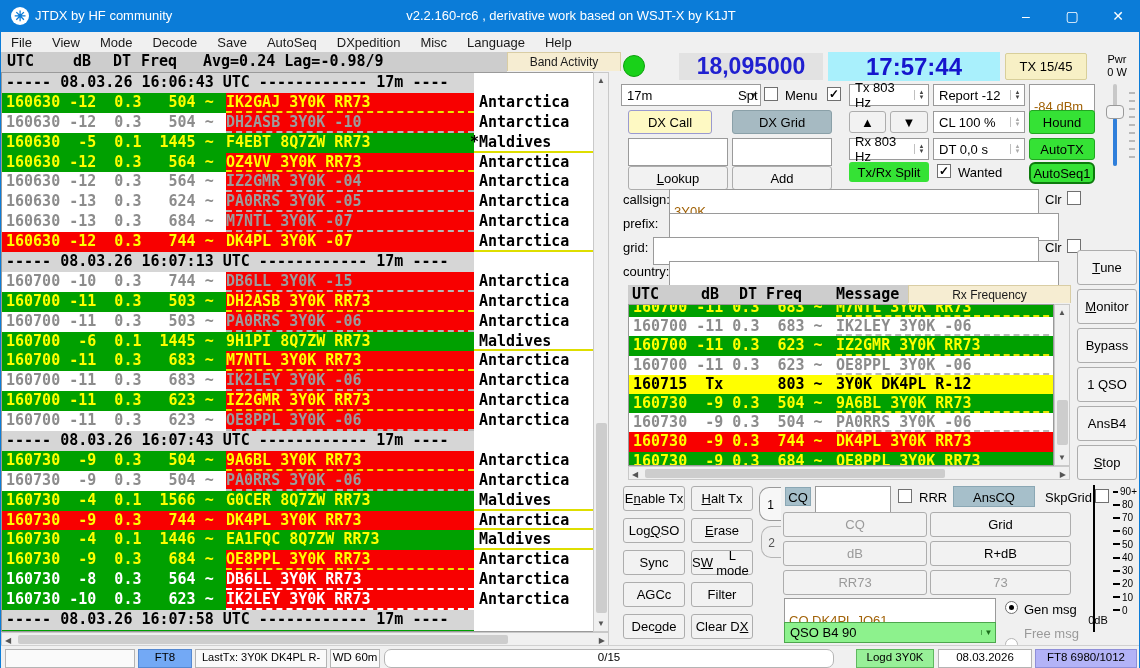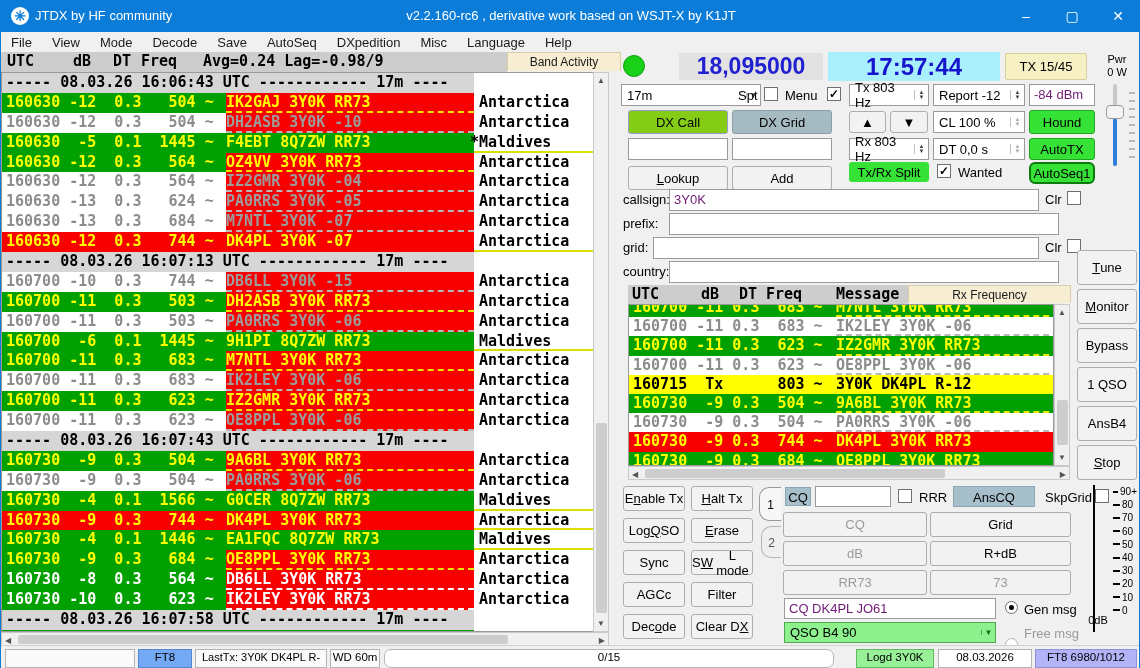--- a/index.html
+++ b/index.html
@@ -44,21 +44,21 @@
         font-size:23px;font-weight:bold;text-align:center;line-height:27px;}
   .clock{left:827px;top:52px;width:172px;height:29px;background:#a9f0fc;color:#1515cd;
          font-size:24px;font-weight:bold;text-align:center;line-height:29px;}
   .txprog{left:1004px;top:53px;width:82px;height:27px;background:#f7f0c5;border:1px solid #d8cf9a;
           border-radius:2px;font-size:13px;text-align:center;line-height:26px;color:#000;}
   
   .btn{background:#f2f2f2;border:1px solid #adadad;border-radius:3px;font-size:13px;color:#000;
        text-align:center;display:flex;align-items:center;justify-content:center;}
   .btn.dis{color:#9a9a9a;}
   .gbtn{background:#35e235;border:1px solid #22a522;}
-  .field{background:#fff;border:1px solid #9a9a9a;font-size:13px;color:#701a75;padding:1px 4px;line-height:18px;}
+  .field{background:#fff;border:1px solid #9a9a9a;font-size:13px;color:#a16207;padding:13px 4px;line-height:18px;}
   .spin{background:#fff;border:1px solid #9a9a9a;font-size:13px;color:#000;display:flex;align-items:center;}
   .spin .txt{flex:1;padding-left:5px;}
   .spin .arrows{width:13px;border-left:1px solid #c0c0c0;display:flex;flex-direction:column;align-items:center;
                 justify-content:center;font-size:6px;color:#444;line-height:5px;}
   .cb{width:14px;height:14px;background:#fff;border:1px solid #707070;font-size:12px;font-weight:bold;
       line-height:13px;text-align:center;color:#000;}
   .lbl{font-size:13px;color:#000;line-height:15px;}
   .radio{width:13px;height:13px;border-radius:50%;border:1px solid #707070;background:#fff;position:relative;}
   .radio.sel:after{content:"";position:absolute;left:3px;top:3px;width:5px;height:5px;border-radius:50%;background:#000;}
   .radio.dis{border-color:#b5b5b5;}
@@ -178,21 +178,21 @@
 </div>
 <div class="abs spin" style="left:932px;top:84px;width:92px;height:22px;">
   <span class="txt">Report -12</span>
   <span class="arrows">
       <span>▲</span>
       <span>▼</span>
     </span>
 </div>
 <div class="abs field" style="left:1028px;top:84px;width:66px;height:22px;">-84 dBm</div>
 
-<div class="abs btn" style="left:627px;top:110px;width:100px;height:24px;background:#84cc16;border-color:#9a9ad0;">DX Call</div>
+<div class="abs btn" style="left:627px;top:110px;width:84px;height:24px;background:#fef9c3;border-color:#9a9ad0;">DX Call</div>
 <div class="abs btn" style="left:731px;top:110px;width:100px;height:24px;background:#a6bac2;border-color:#8aa0a8;">DX Grid</div>
 <div class="abs btn" style="left:848px;top:111px;width:37px;height:22px;">▲</div>
 <div class="abs btn" style="left:889px;top:111px;width:38px;height:22px;">▼</div>
 <div class="abs spin" style="left:932px;top:111px;width:92px;height:22px;">
   <span class="txt">CL 100 %</span>
   <span class="arrows" style="color:#aaa;">
       <span>▲</span>
       <span>▼</span>
     </span>
 </div>

